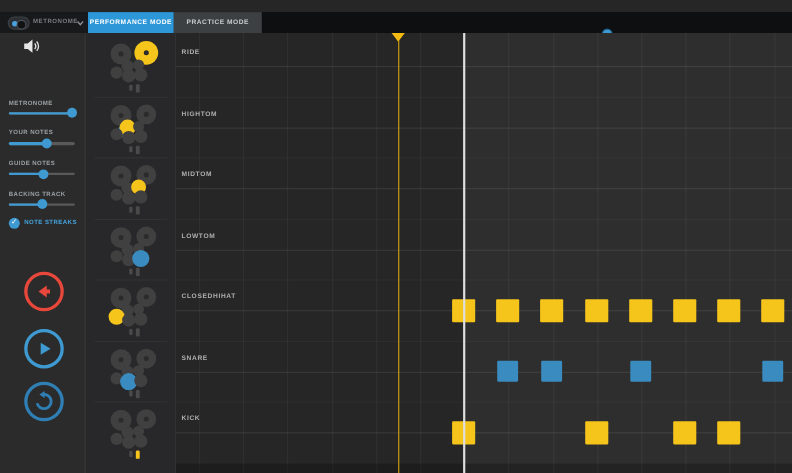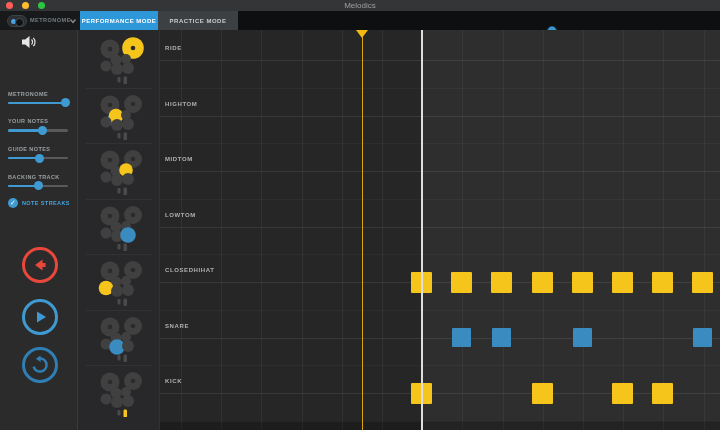--- a/index.html
+++ b/index.html
@@ -53,26 +53,20 @@
   #playhead-tri{position:absolute;top:0;width:0;height:0;border-left:6px solid transparent;
                 border-right:6px solid transparent;border-top:8px solid #f3ba12;}
   .note{position:absolute;border-radius:1px;}
   #grid-bottom{position:absolute;left:0;width:560px;background:rgba(0,0,0,0.22);}
 </style>
 </head>
 <body>
 
 <div id="app">
 
-  <div id="titlebar" class="abs">
-    <div class="tl" id="tl-red" style="left: 6px; background: rgb(255, 95, 87);"></div>
-    <div class="tl" id="tl-yel" style="left: 22px; background: rgb(254, 188, 46);"></div>
-    <div class="tl" id="tl-grn" style="left: 38px; background: rgb(40, 200, 64);"></div>
-    <div id="title" class="abs">Melodics</div>
-  </div>
 
   <div id="toolbar" class="abs">
     <div id="tb-left" class="abs">
       <div class="toggle abs">
         <div class="dot"></div>
         <div class="knob"></div>
       </div>
       <div id="metro-label" class="abs">METRONOME</div>
       <svg id="metro-chev" class="abs" viewBox="0 0 8 8">
         <polyline points="1.5,2.5 4,5.5 6.5,2.5" fill="none" stroke="#8a8f92" stroke-width="1.3"></polyline>

